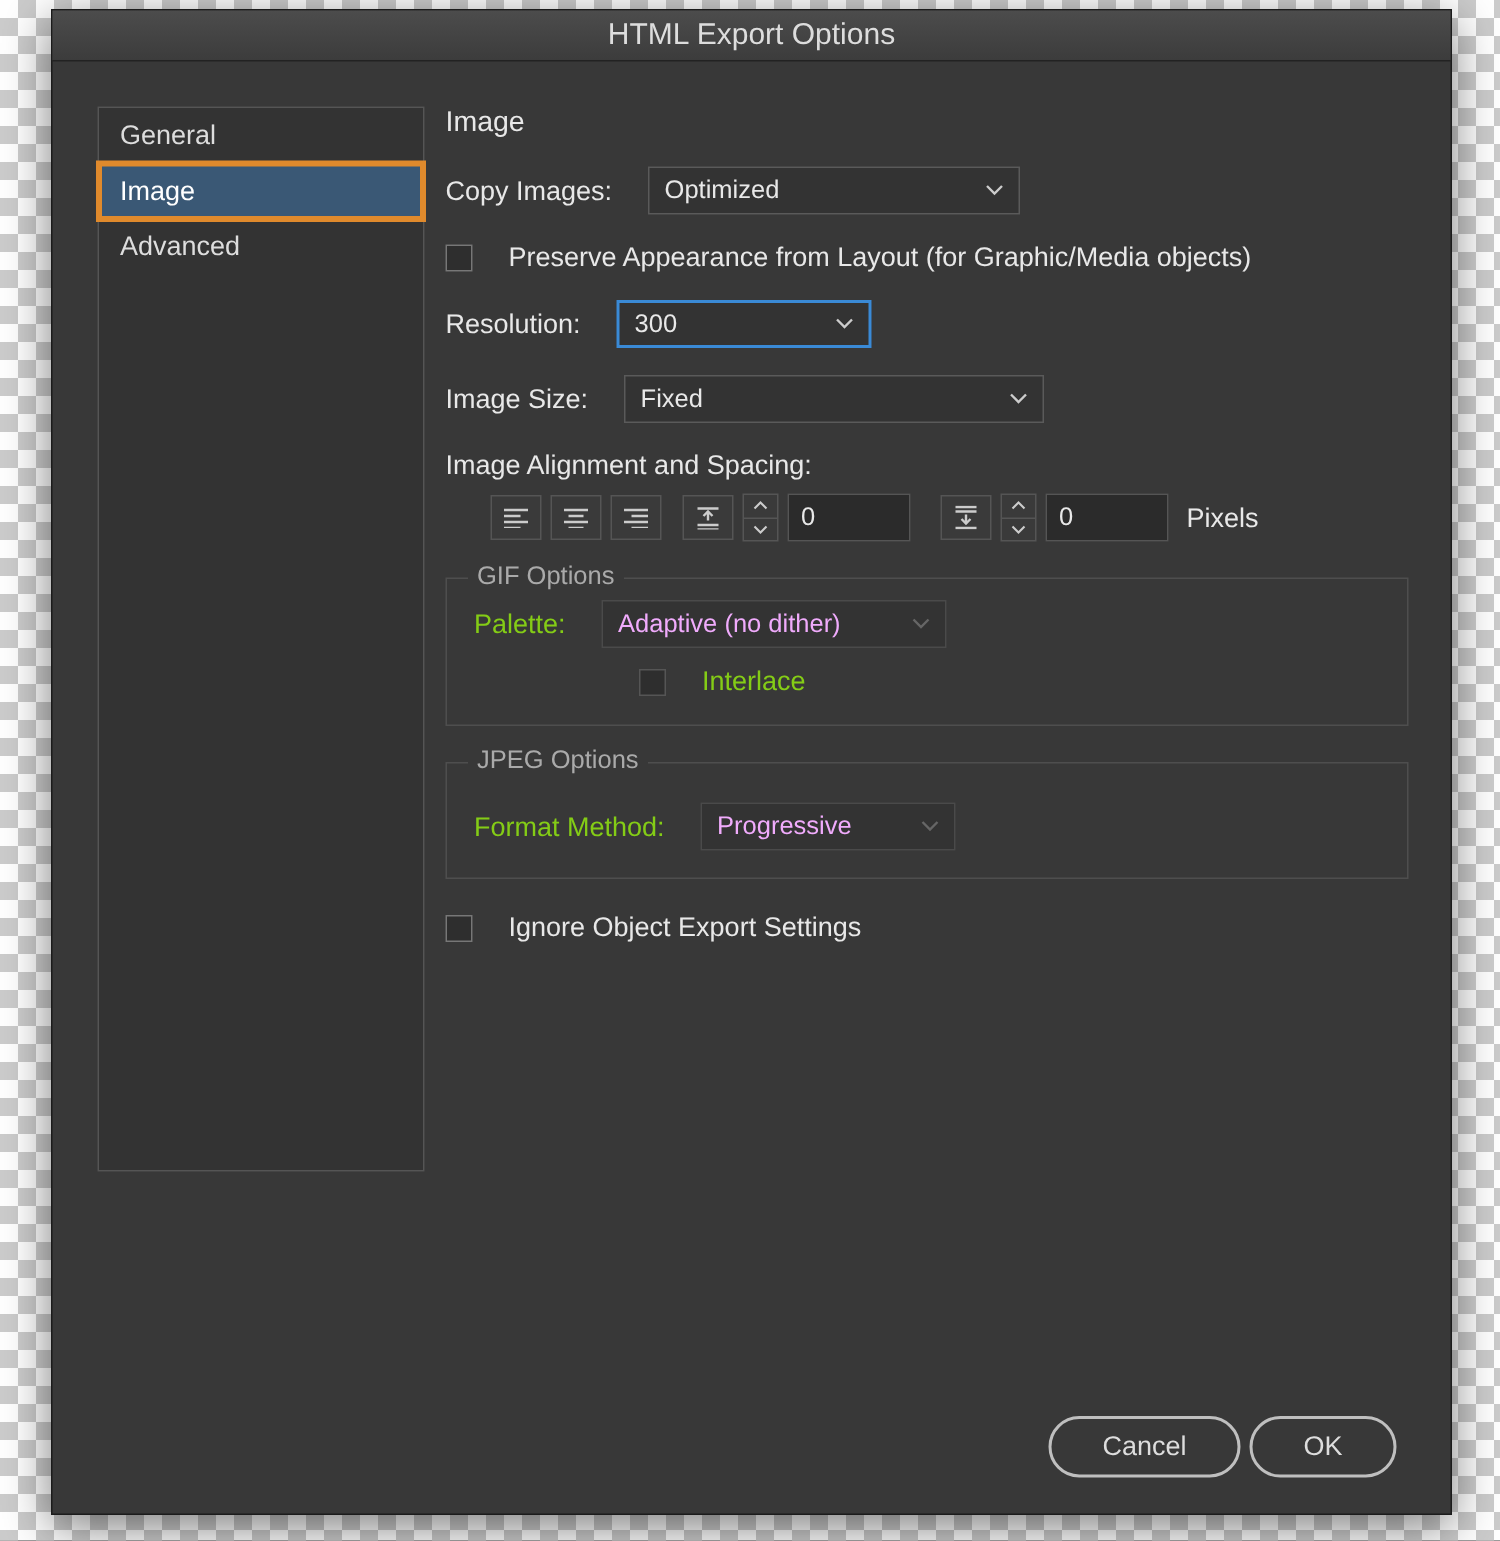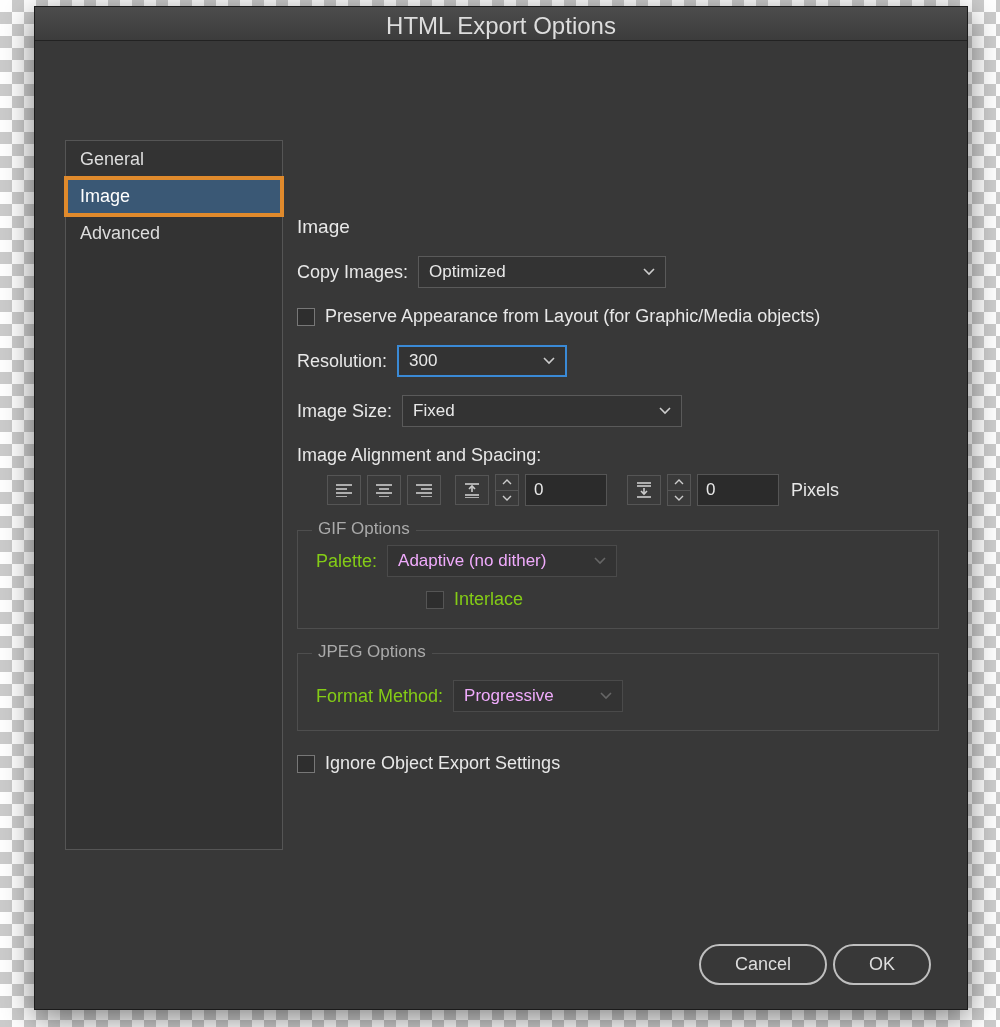--- a/index.html
+++ b/index.html
@@ -23,28 +23,27 @@
     border: 1px solid #1b1b1b;
     box-shadow: 0 8px 30px rgba(0,0,0,0.5);
     display: flex; flex-direction: column;
     color: #e8e8e8;
     font-size: 18px;
   }
   .titlebar {
     height: 34px;
     background: linear-gradient(#4c4c4c,#3c3c3c);
     border-bottom: 1px solid #222;
-    display: flex; align-items: flex-end; justify-content: center;
-    color: #ddd; font-size: 24px;
+    display: flex; align-items: center; justify-content: center;
+    color: #ddd; font-size: 20px;
   }
   .body {
     flex: 1;
     display: flex;
     padding: 30px 28px 0 30px;
-    align-items: center;
   }
   .sidebar {
     width: 218px;
     border: 1px solid #555;
     background: #333;
     height: 710px;
   }
   .sidebar-item {
     padding: 8px 14px;
     color: #ddd;
@@ -65,21 +64,21 @@
     display: inline-flex;
     align-items: center;
     gap: 10px;
   }
   .main {
     flex: 1;
     padding-left: 14px;
     display: flex; flex-direction: column;
     gap: 18px;
   }
-  .row { display: flex; align-items: center; gap: 10px; }
+  .row { display: flex; align-items: center; gap: 24px; }
   .label { color: #e8e8e8; white-space: nowrap; }
   .section-title { font-size: 19px; }
   .select {
     background: #333;
     border: 1px solid #5a5a5a;
     height: 32px;
     display: inline-flex; align-items: center; justify-content: space-between;
     padding: 0 10px;
     color: #e8e8e8;
     font-size: 17px;

